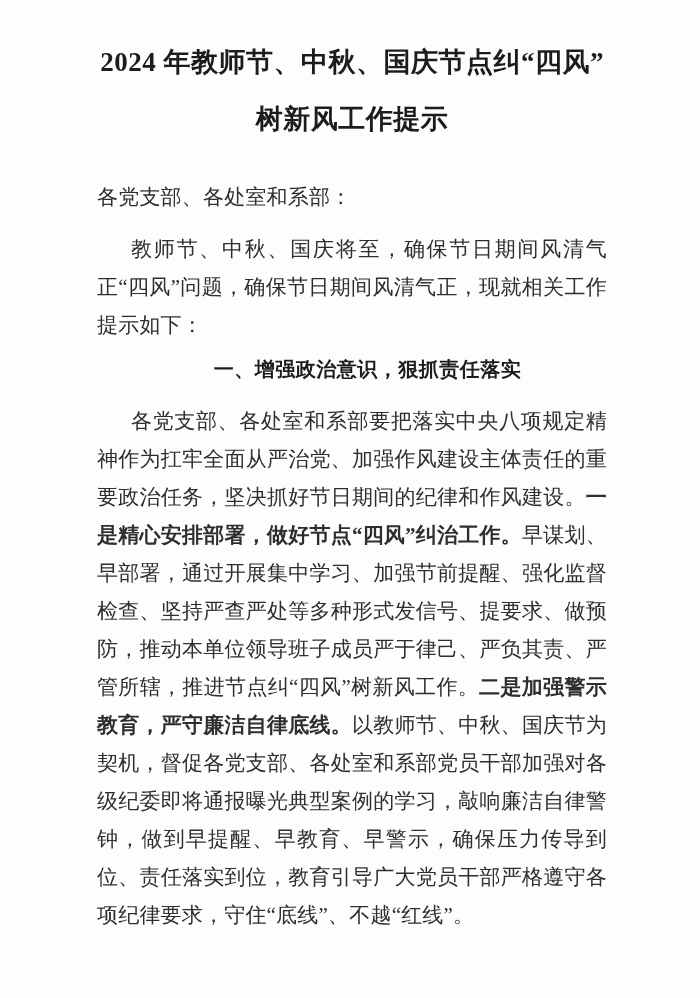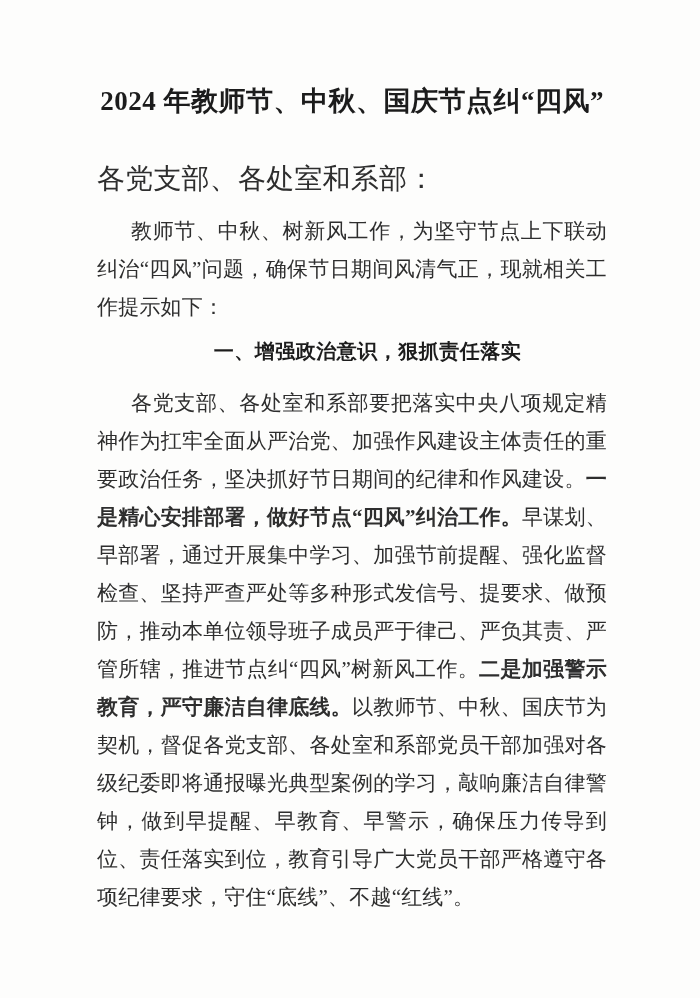--- a/index.html
+++ b/index.html
@@ -22,33 +22,33 @@
     box-shadow: 0 0 4px rgba(0,0,0,0.15);
   }
   .content {
     position: absolute;
     left: 97px;
     top: 0;
     width: 510px;
   }
   .title {
     margin: 0;
-    padding-top: 73px;
+    padding-top: 34px;
     font-size: 27px;
     line-height: 57px;
     font-weight: bold;
     text-align: center;
     letter-spacing: 0.5px;
     color: var(--title-ink, #1c1c1c);
     font-family: "Liberation Serif", serif;
   }
   .title-line { display: block; }
   .salutation {
     margin: 30px 0 0 0;
-    font-size: 28px;
+    font-size: 21px;
     line-height: 38px;
     letter-spacing: 0.2px;
   }
   .para {
     margin: 14px 0 0 0;
     font-size: 21px;
     line-height: 38px;
     letter-spacing: 0.2px;
     text-align: justify;
     text-justify: inter-character;
@@ -69,24 +69,25 @@
   .seg-bold { font-weight: bold; }
 </style>
 </head>
 <body>
 
 <div class="page">
   <div class="content">
 
     <h1 class="title">
       <span class="title-line">2024 年教师节、中秋、国庆节点纠“四风”</span>
+      <span class="title-line">树新风工作提示</span>
     </h1>
 
     <p class="salutation">各党支部、各处室和系部：</p>
 
-    <p class="para indent">教师节、中秋、树新风工作，为坚守节点上下联动纠治“四风”问题，确保节日期间风清气正，现就相关工作提示如下：</p>
+    <p class="para indent">教师节、中秋、国庆将至，确保节日期间风清气正“四风”问题，确保节日期间风清气正，现就相关工作提示如下：</p>
 
     <h2 class="heading">一、增强政治意识，狠抓责任落实</h2>
 
     <p class="para indent" id="section1-body"><span>各党支部、各处室和系部要把落实中央八项规定精神作为扛牢全面从严治党、加强作风建设主体责任的重要政治任务，坚决抓好节日期间的纪律和作风建设。</span><span class="seg-bold">一是精心安排部署，做好节点“四风”纠治工作。</span><span>早谋划、早部署，通过开展集中学习、加强节前提醒、强化监督检查、坚持严查严处等多种形式发信号、提要求、做预防，推动本单位领导班子成员严于律己、严负其责、严管所辖，推进节点纠“四风”树新风工作。</span><span class="seg-bold">二是加强警示教育，严守廉洁自律底线。</span><span>以教师节、中秋、国庆节为契机，督促各党支部、各处室和系部党员干部加强对各级纪委即将通报曝光典型案例的学习，敲响廉洁自律警钟，做到早提醒、早教育、早警示，确保压力传导到位、责任落实到位，教育引导广大党员干部严格遵守各项纪律要求，守住“底线”、不越“红线”。</span></p>
 
   </div>
 </div>
 
 </body></html>

